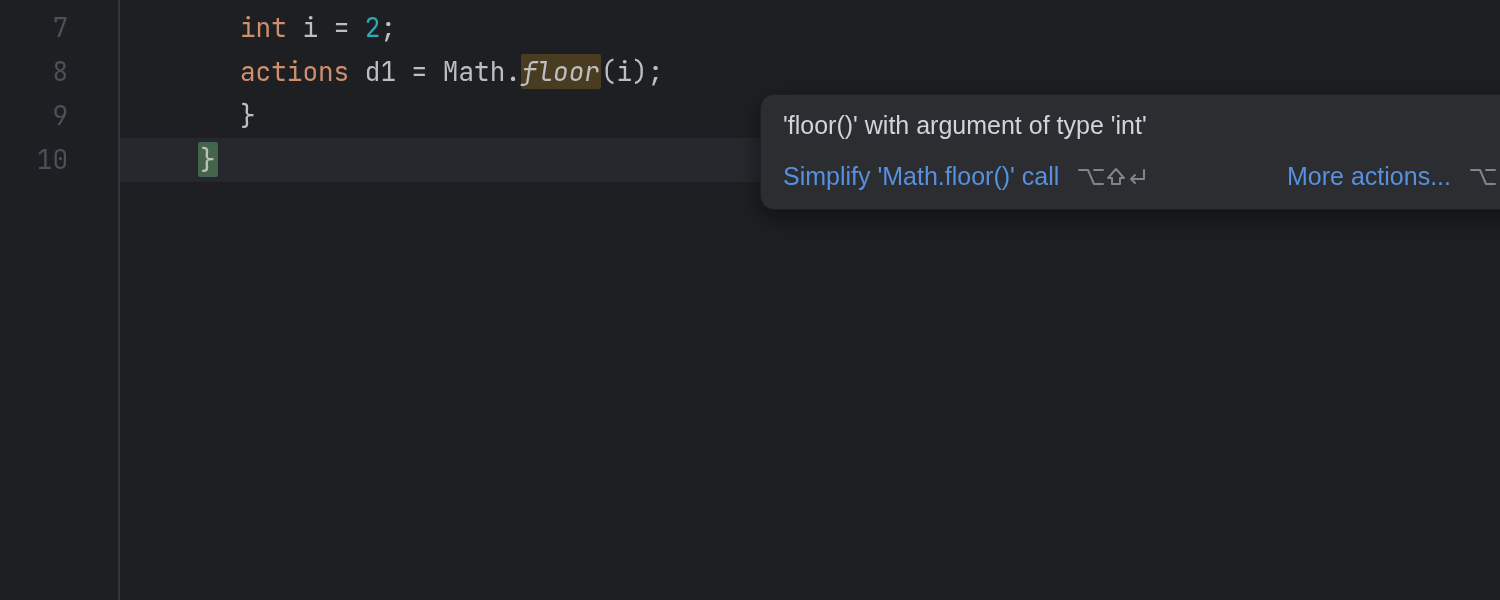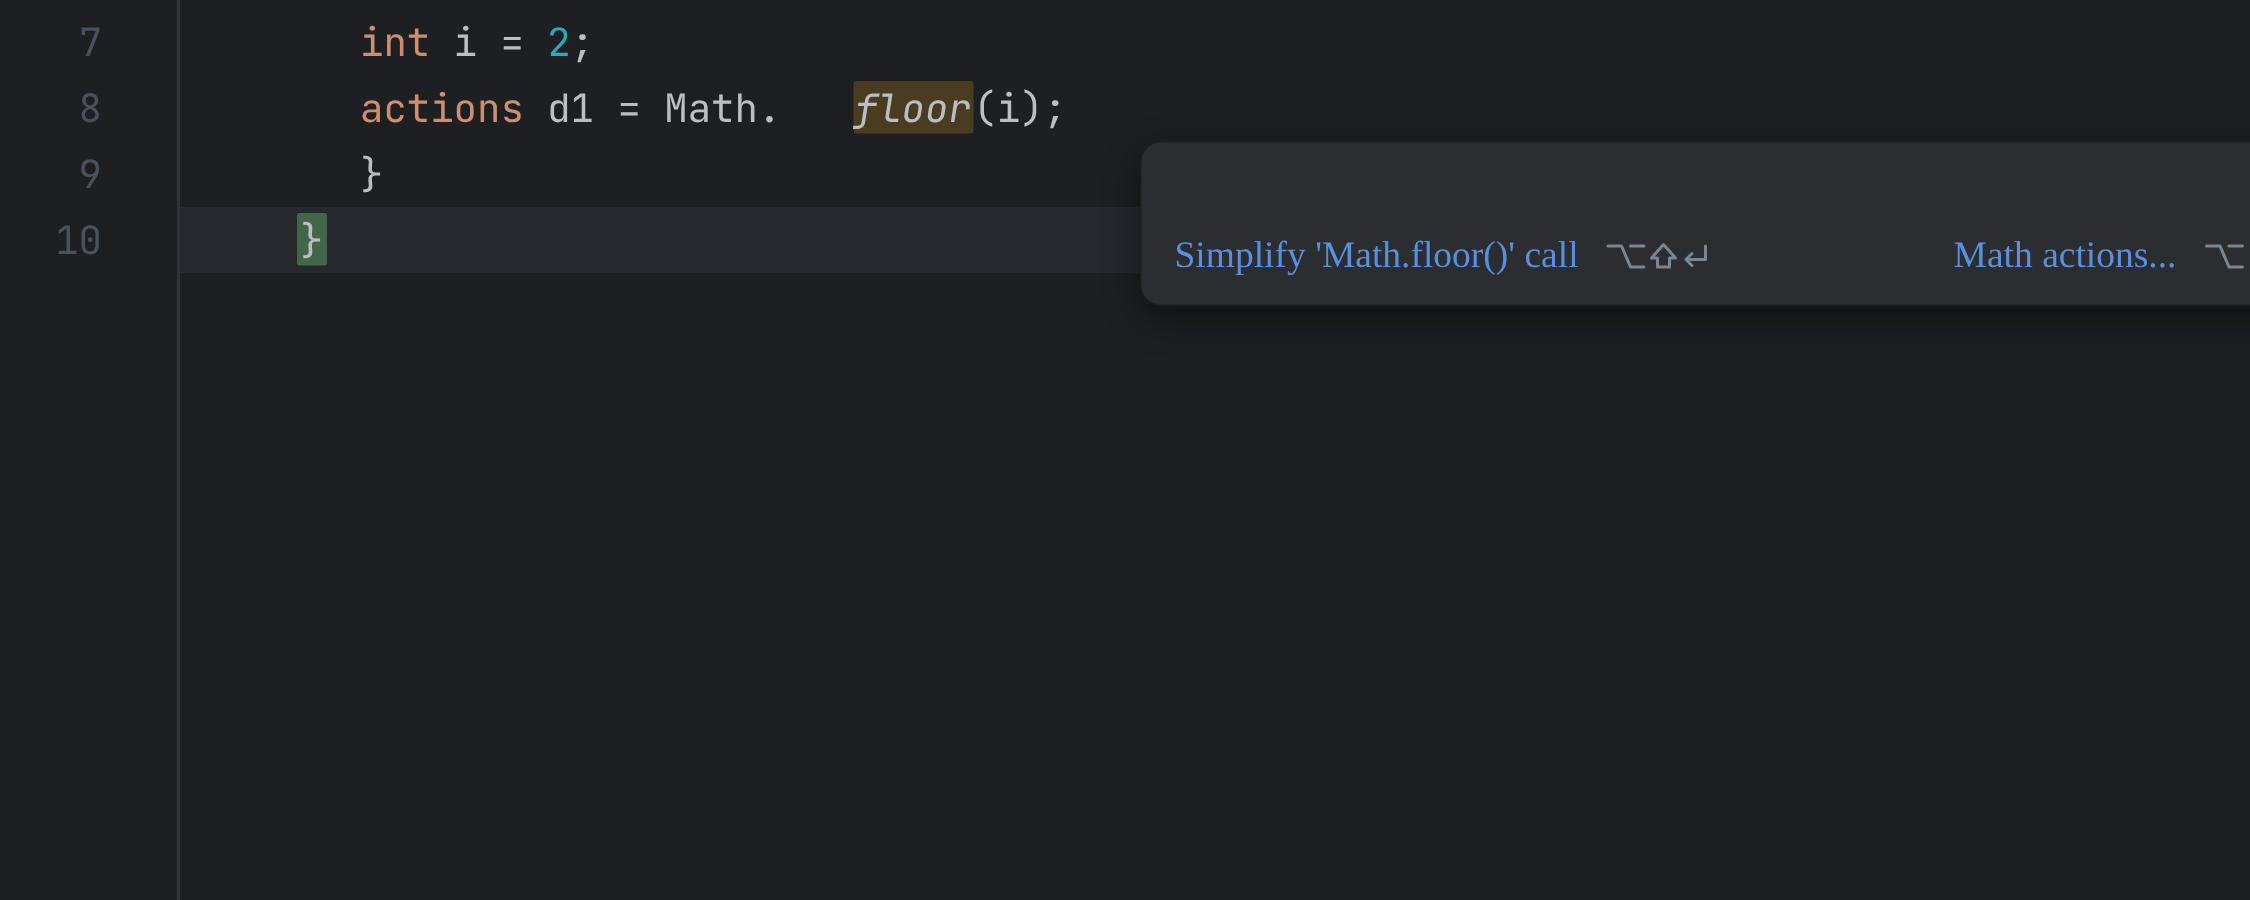--- a/index.html
+++ b/index.html
@@ -61,21 +61,21 @@
   .indent1 { padding-left: 120px; }
   .indent0 { padding-left: 78px; }
 
   
   .kw   { color: #cf8e6d; }
   .id   { color: #bcbec4; }
   .num  { color: #2aacb8; }
   .pun  { color: #bcbec4; }
   .cls  { color: #bcbec4; margin-top: 36px; }
   .fn   { color: #bcbec4; font-style: italic; }
-  .warn-bg { background: rgba(180,130,30,0.30); border-radius: 2px; padding: 0 1px; margin-left: 48px;}
+  .warn-bg { background: rgba(180,130,30,0.30); border-radius: 2px; padding: 0 1px;}
   .brace-hl {
     background: #43664a;
     color: #bcbec4;
     padding: 0 2px;
     border-radius: 2px;
   }
 
   
   .popup {
     position: absolute;
@@ -113,21 +113,20 @@
     gap: 36px;
   }
   .action-group {
     display: flex;
     align-items: center;
     gap: 18px;
   }
   .action-link {
     color: #5890e0;
     cursor: pointer;
-    font-family: Liberation Serif, serif;
   }
   .shortcut {
     display: inline-flex;
     align-items: center;
     gap: 2px;
     color: #7e858e;
     font-size: 24px;
   }
   .shortcut svg { display: block; }
 </style>
@@ -152,20 +151,21 @@
     <div class="code-line indent1 code-text"><span class="kw">int</span><span class="id"> i </span><span class="pun">=</span><span> </span><span class="num">2</span><span class="pun">;</span></div>
 
     <div class="code-line indent1 code-text"><span class="kw">actions</span><span class="id"> d1 </span><span class="pun">=</span><span> </span><span class="cls">Math</span><span class="pun">.</span><span class="fn warn-bg">floor</span><span class="pun">(</span><span class="id">i</span><span class="pun">)</span><span class="pun">;</span></div>
 
     <div class="code-line indent1 code-text"><span class="pun">}</span></div>
 
     <div class="code-line indent0 code-text"><span class="brace-hl">}</span></div>
 
     <div class="popup">
       <div class="popup-header">
+        <div class="popup-title">'floor()' with argument of type 'int'</div>
         <div class="popup-more-icon">
           
         </div>
       </div>
       <div class="popup-actions">
         <div class="action-group">
           <span class="action-link">Simplify 'Math.floor()' call</span>
           <span class="shortcut">
             <svg width="70" height="26" viewBox="0 0 70 26">
               <g stroke="#7e858e" stroke-width="2" fill="none" stroke-linecap="round" stroke-linejoin="round">
@@ -175,21 +175,21 @@
 
                 <path d="M35 20 v-6 h-4 l8 -9 l8 9 h-4 v6 z"></path>
 
                 <path d="M67 6 v9 h-12"></path>
                 <path d="M58 11 l-4 4 l4 4"></path>
               </g>
             </svg>
           </span>
         </div>
         <div class="action-group" style="margin-left:auto;">
-          <span class="action-link">Math actions...</span>
+          <span class="action-link">More actions...</span>
           <span class="shortcut">
             <svg width="52" height="26" viewBox="0 0 52 26">
               <g stroke="#7e858e" stroke-width="2" fill="none" stroke-linecap="round" stroke-linejoin="round">
 
                 <path d="M2 6 h9 l6 14 h9"></path>
                 <path d="M17 6 h9"></path>
 
                 <path d="M49 6 v9 h-12"></path>
                 <path d="M40 11 l-4 4 l4 4"></path>
               </g>

